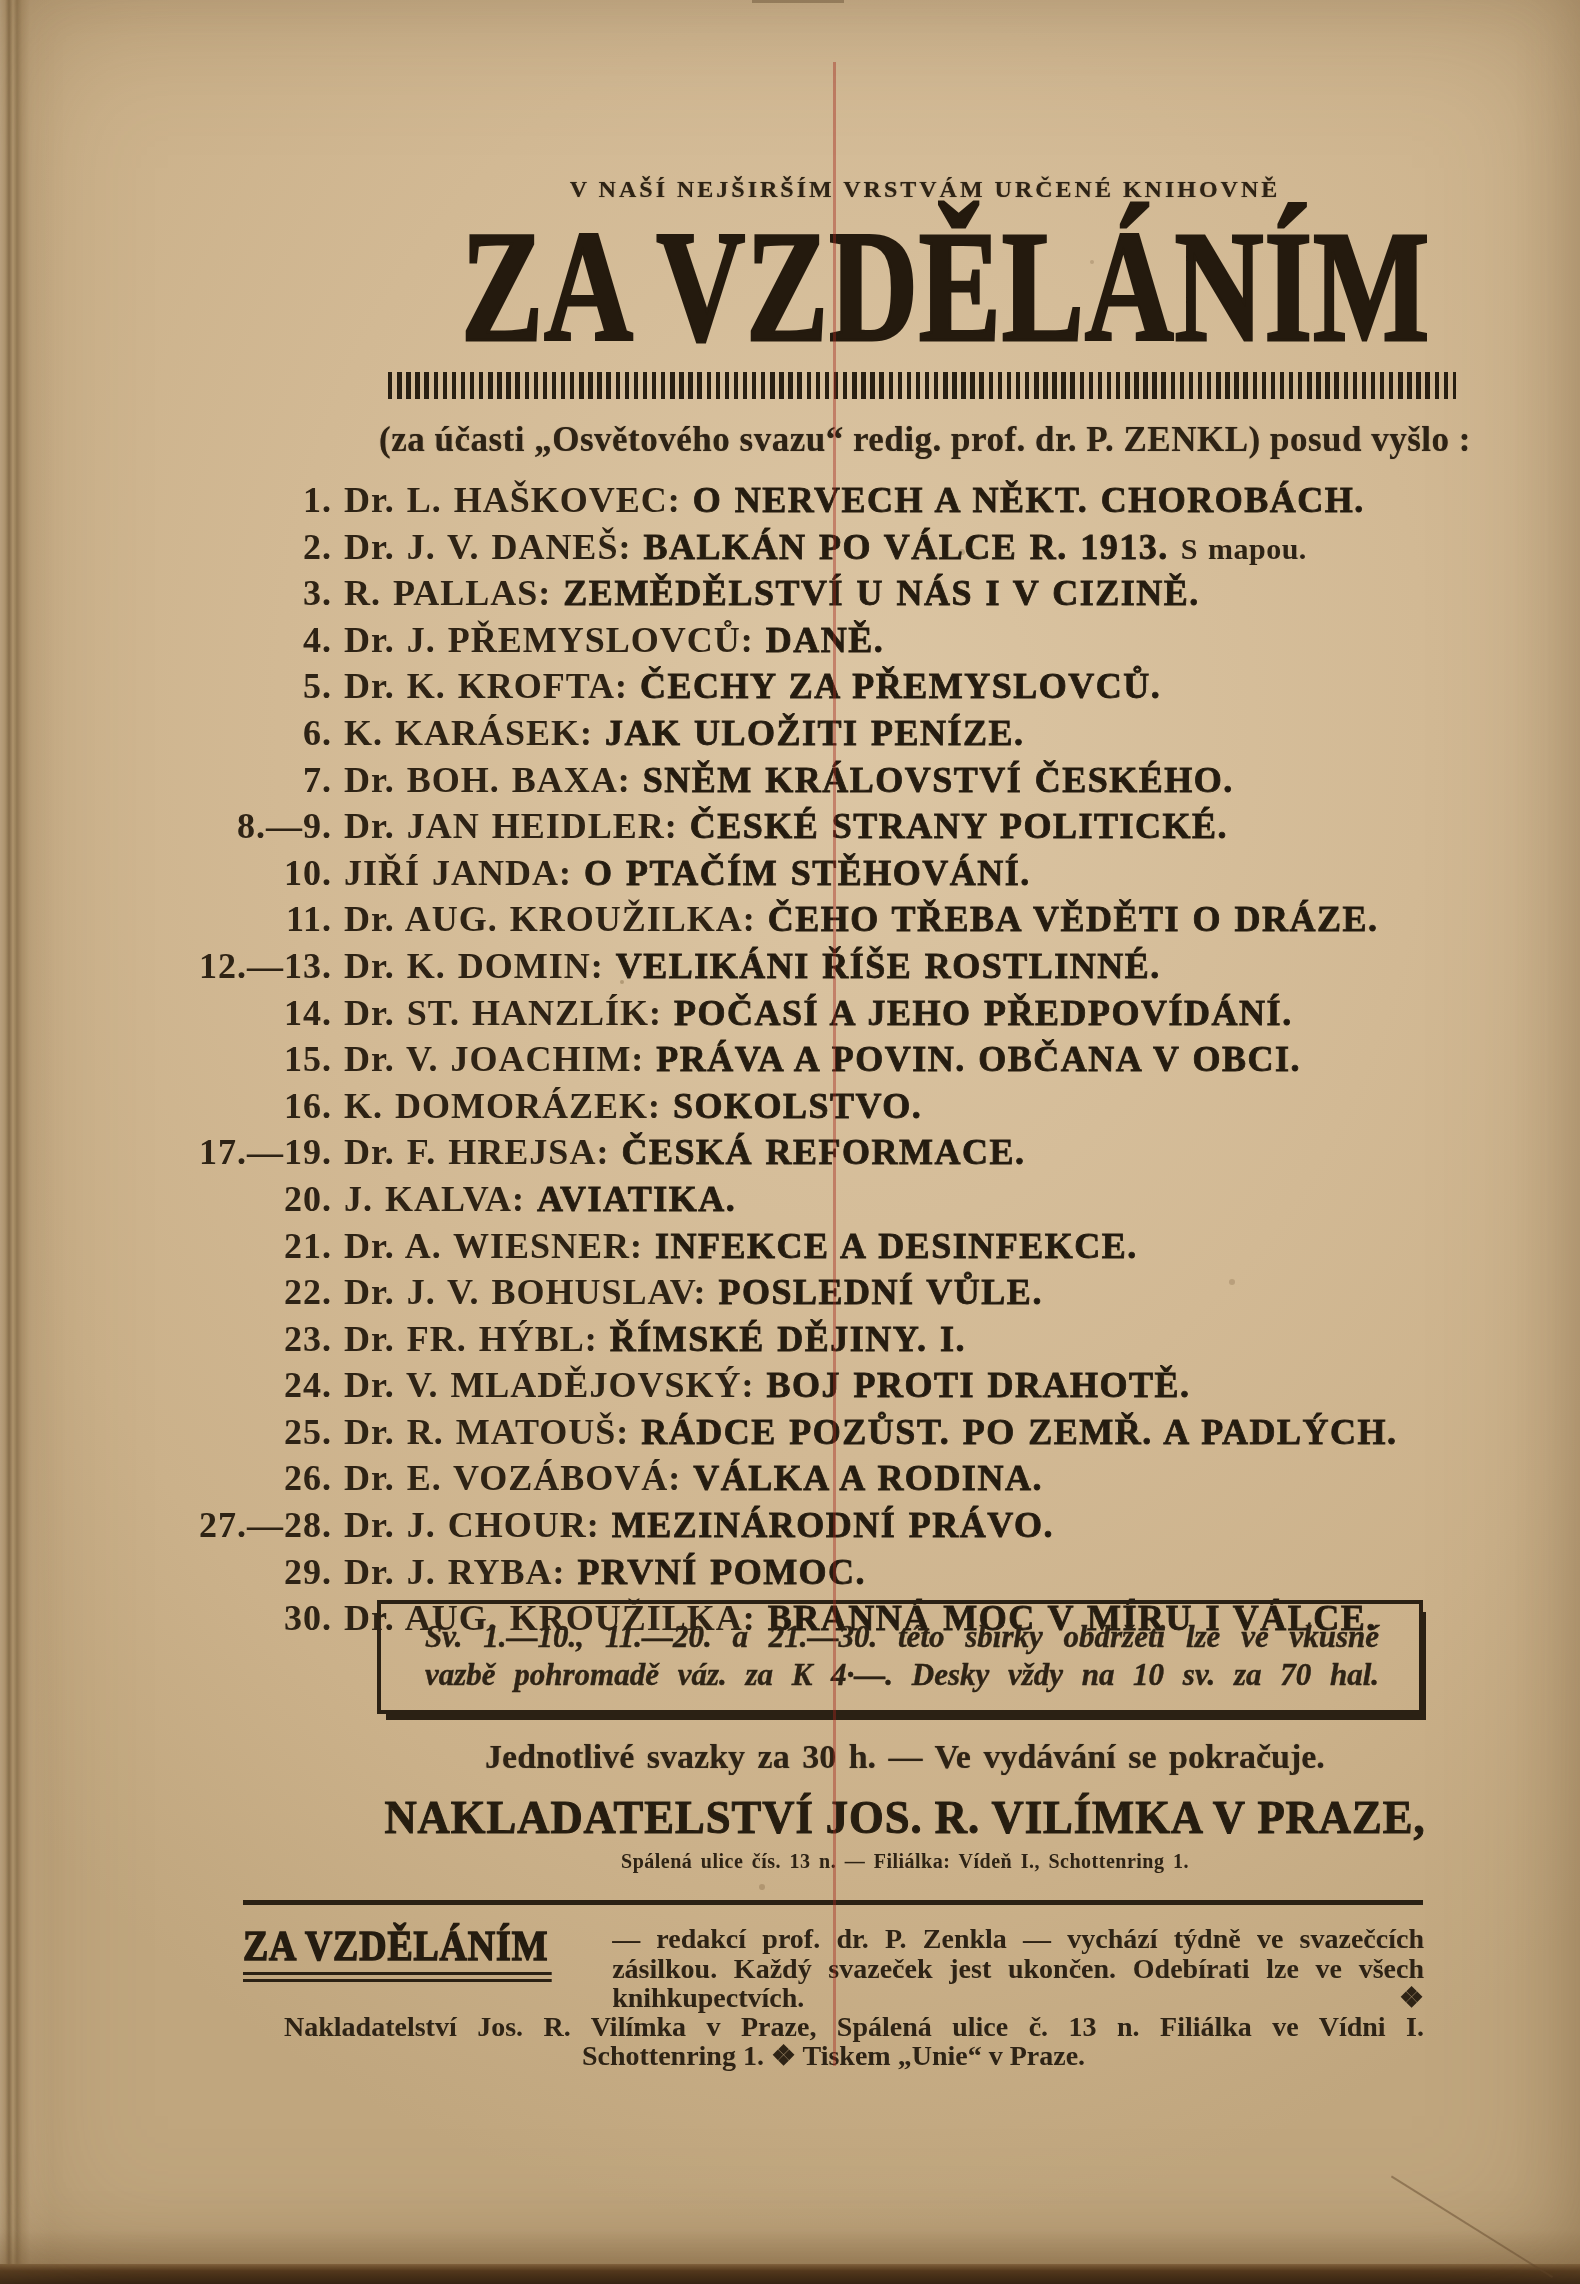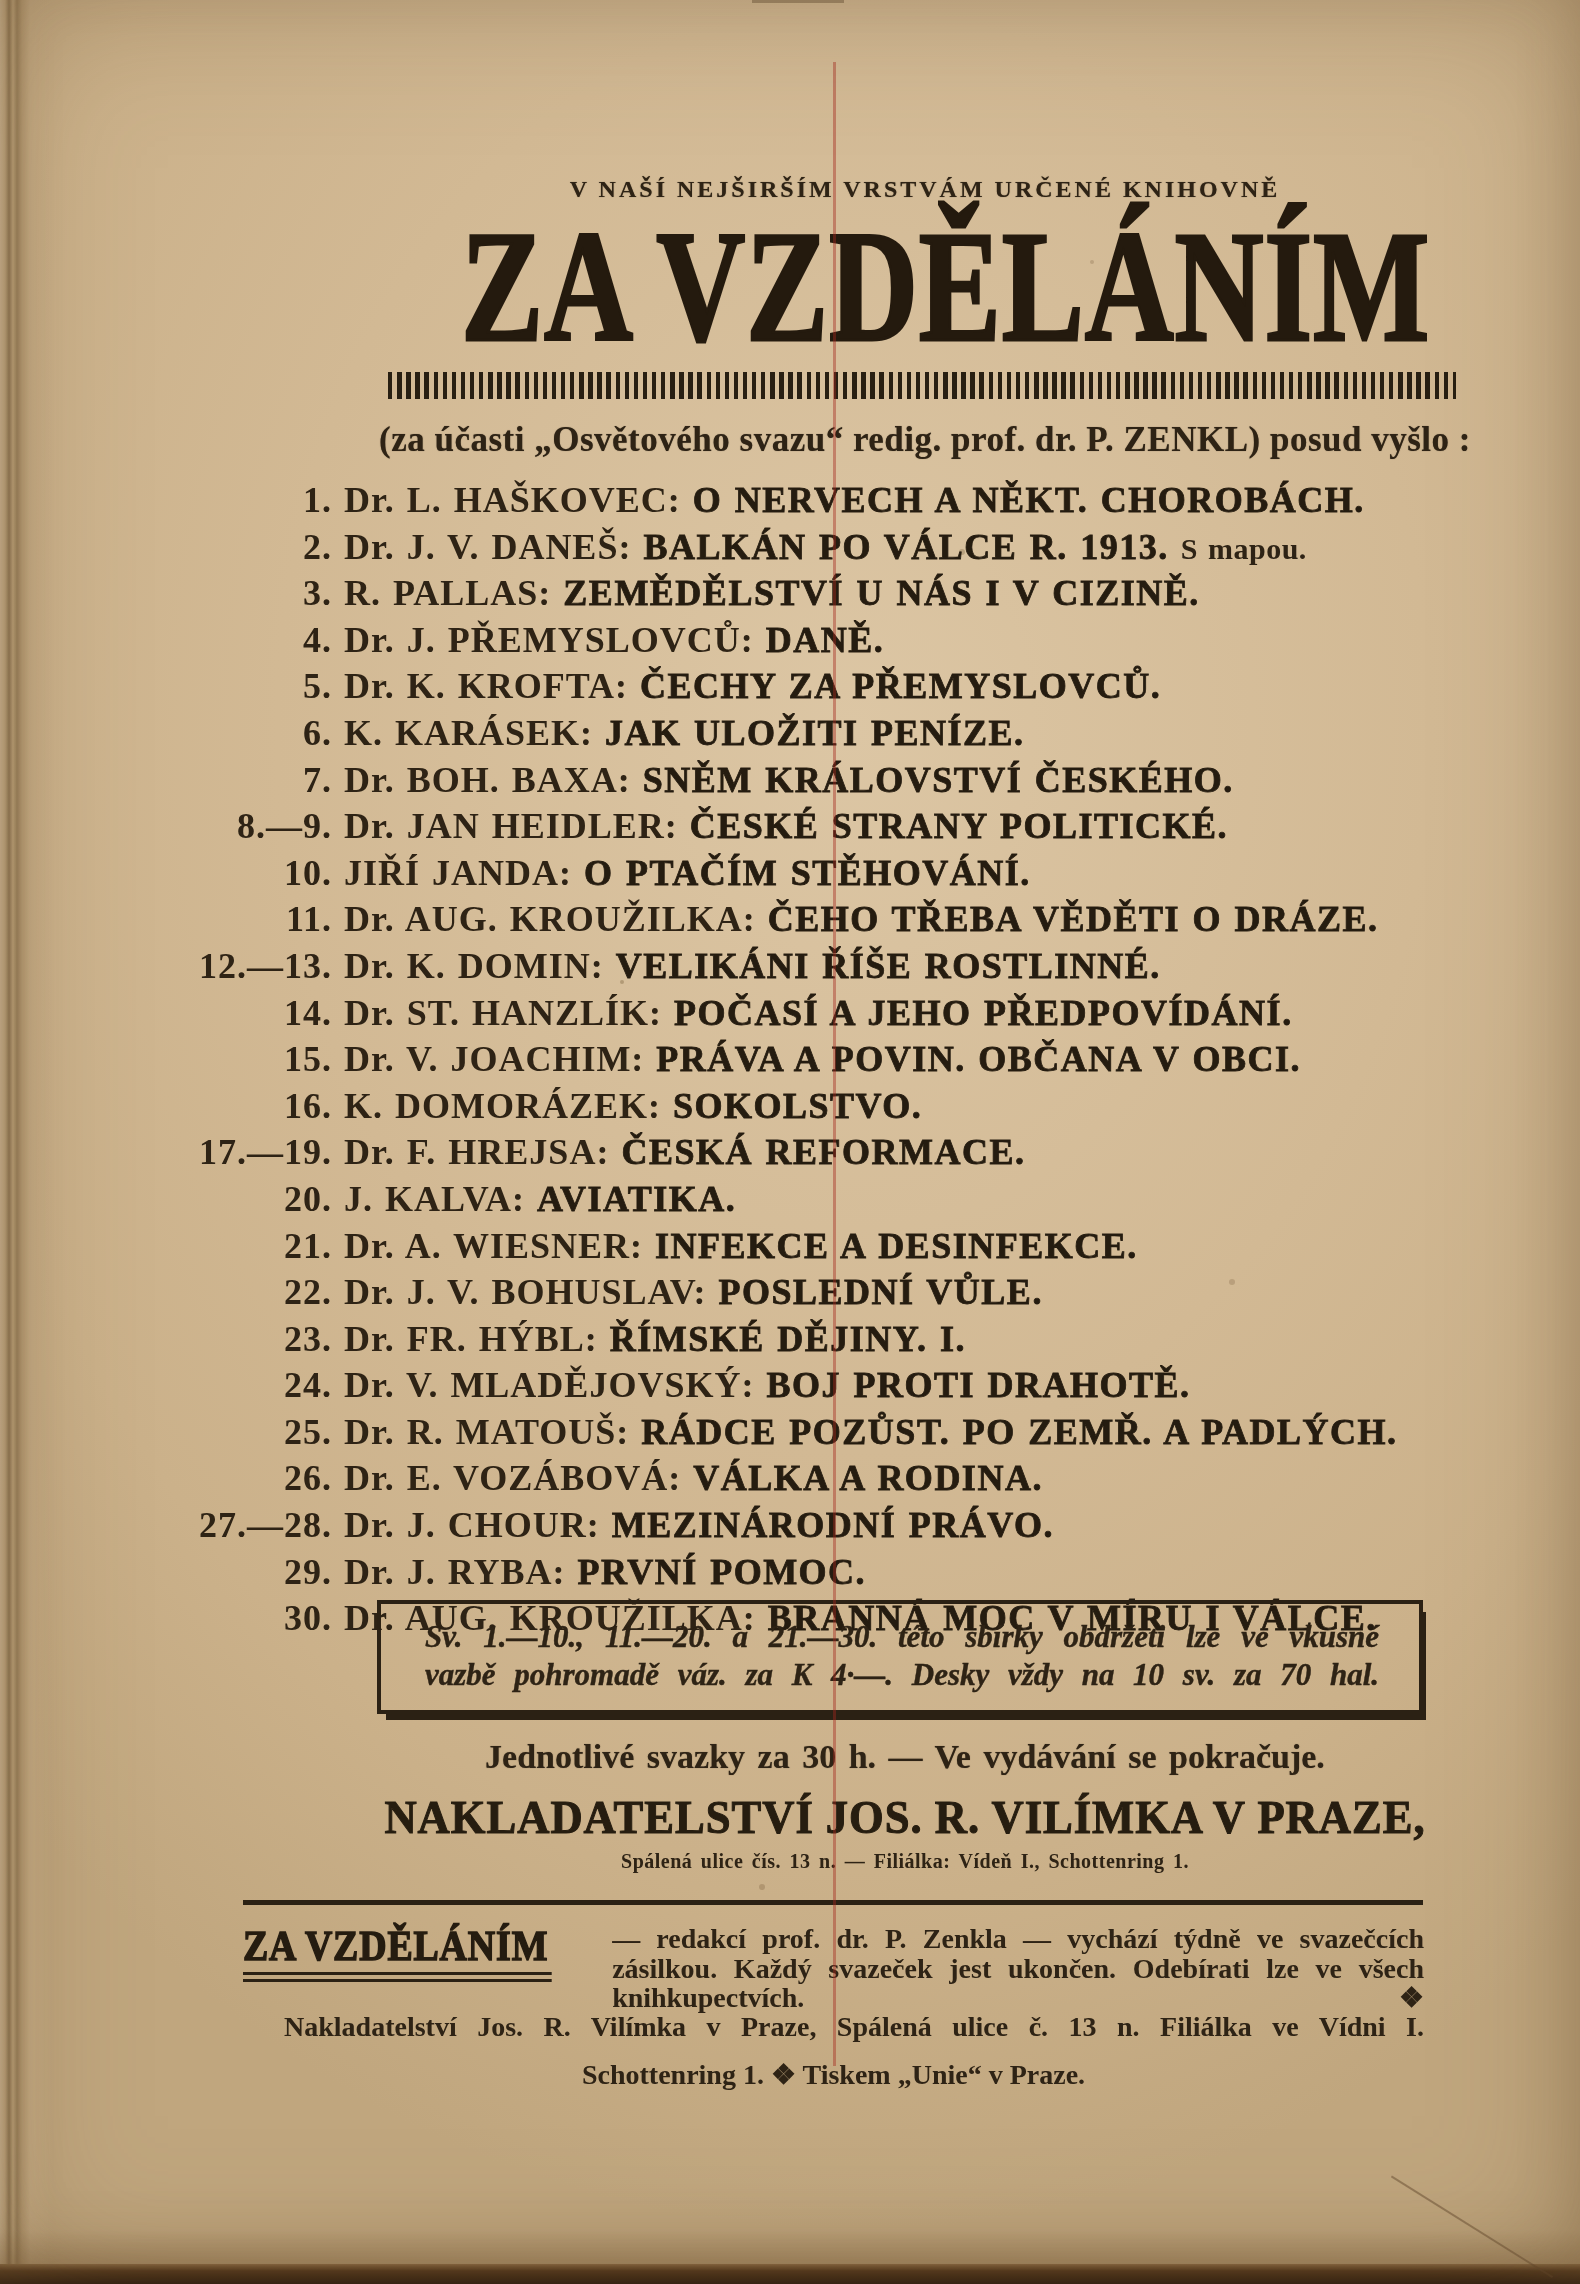--- a/index.html
+++ b/index.html
@@ -68,21 +68,21 @@
 
   .divider-rule { position:absolute; left:243px; top:1900px; width:1180px; height:5px; background:#2b2114; }
 
   .footer-colophon { position:absolute; left:243px; top:1924px; width:1181px;
     font-size:28px; font-weight:700; color:#2e2315; }
   .footer-brand { float:left; margin:0 26px 4px 0; font-size:42px; line-height:44px;
     letter-spacing:1px; color:#251c10; -webkit-text-stroke:1.5px #251c10;
     border-bottom:10px double #2b2114; padding:0 4px 4px 0; transform-origin:left top; transform:scaleX(.9); }
   .fl { line-height:30px; text-align:justify; text-align-last:justify; }
   .fl3, .fl4 { line-height:29px;margin-left:41px; }
-  .fl5 { line-height:29px; text-align:center; text-align-last:center;margin-top:19px; }
+  .fl5 { line-height:29px; text-align:center; text-align-last:center; }
 </style>
 </head>
 <body>
 
 <div class="page">
 
   <div class="left-seam"></div>
   <div class="top-notch"></div>
   <div class="speck"></div>
 

